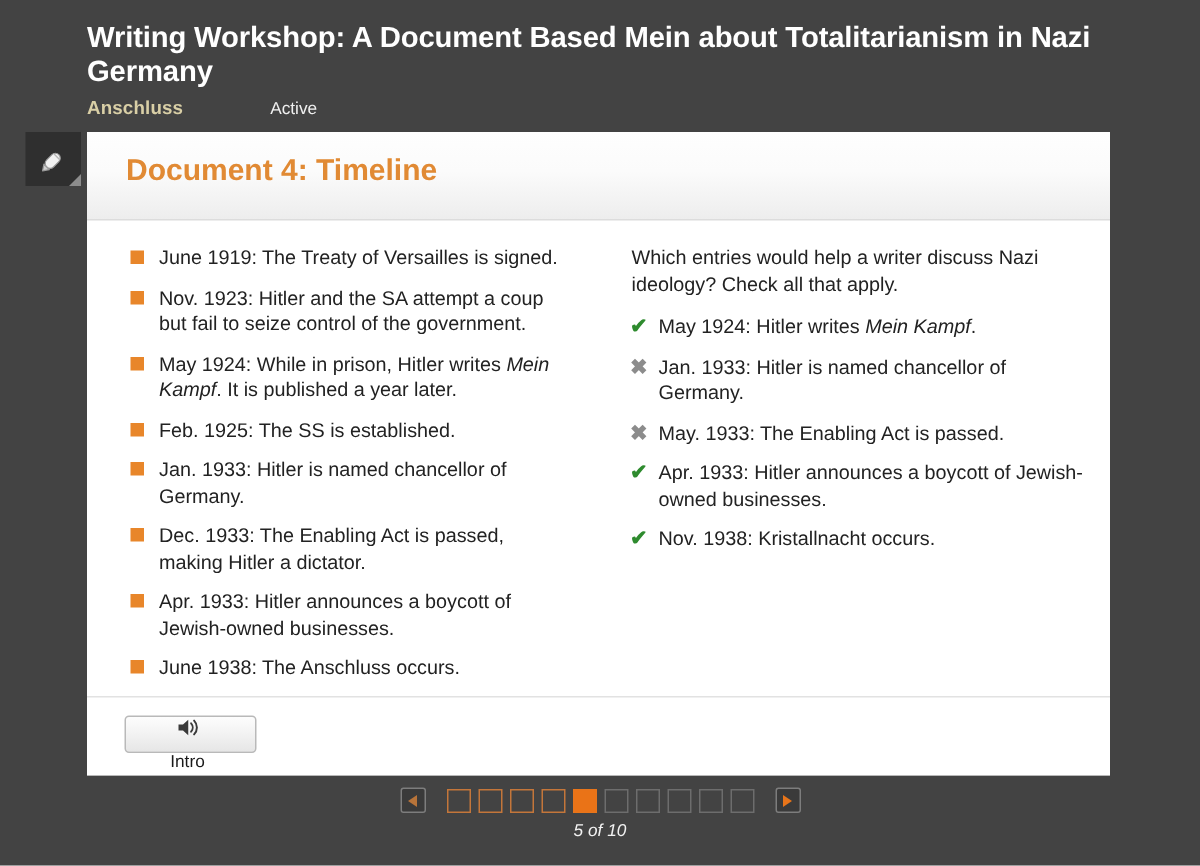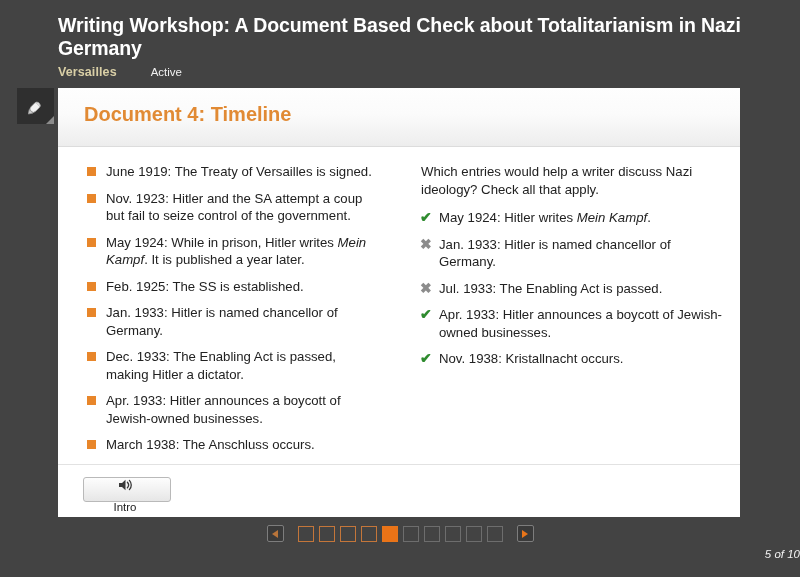--- a/index.html
+++ b/index.html
@@ -49,21 +49,21 @@
   #meta-assignment {
     font-size: 12.5px;
     font-weight: bold;
     color: #d9cfa6;
     letter-spacing: 0.1px;
   }
 
   #meta-status {
     font-size: 11.5px;
     color: #f0f0f0;
-    margin-left: 34px;
+    margin-left: 58px;
   }
 
   
   #pencil-tool {
     position: absolute;
     left: 17px;
     top: 88px;
     width: 37px;
     height: 36px;
     background: #2f2f2f;
@@ -272,33 +272,33 @@
   .page-dot.current {
     border-color: #e8751a;
     background: #ea7317;
   }
 
   #page-counter {
     position: absolute;
     left: 0;
     top: 548px;
     width: 800px;
-    text-align: right;
+    text-align: center;
     font-size: 11.5px;
     font-style: italic;
     color: #f2f2f2;
   }
 </style>
 </head>
 <body>
 
 <div id="header">
-  <div id="page-title">Writing Workshop: A Document Based Check about Totalitarianism in Nazi Germany</div>
+  <div id="page-title">Writing Workshop: A Document Based Mein about Totalitarianism in Nazi Germany</div>
   <div id="meta-row">
-    <span id="meta-assignment">Versailles</span>
+    <span id="meta-assignment">Anschluss</span>
     <span id="meta-status">Active</span>
   </div>
 </div>
 
 <div id="pencil-tool">
   <span>
     <svg width="23" height="23" viewBox="0 0 23 23">
       <g transform="rotate(-45 11.5 11.5)">
         <rect x="5" y="8.5" width="11.5" height="6.5" rx="3.2" fill="#f2f2f2" stroke="#9a9a9a" stroke-width="0.8"></rect>
         <path d="M5 9.2 L1.2 11.75 L5 14.3 Z" fill="#cfcfcf" stroke="#9a9a9a" stroke-width="0.8" stroke-linejoin="round"></path>
@@ -319,31 +319,31 @@
 
     <div id="left-col">
       <ul id="timeline-list">
           <li><span class="bullet"></span><span>June 1919: The Treaty of Versailles is signed.</span></li>
           <li><span class="bullet"></span><span>Nov. 1923: Hitler and the SA attempt a coup but fail to seize control of the government.</span></li>
           <li><span class="bullet"></span><span>May 1924: While in prison, Hitler writes <em>Mein Kampf</em>. It is published a year later.</span></li>
           <li><span class="bullet"></span><span>Feb. 1925: The SS is established.</span></li>
           <li><span class="bullet"></span><span>Jan. 1933: Hitler is named chancellor of Germany.</span></li>
           <li><span class="bullet"></span><span>Dec. 1933: The Enabling Act is passed, making Hitler a dictator.</span></li>
           <li><span class="bullet"></span><span>Apr. 1933: Hitler announces a boycott of Jewish-owned businesses.</span></li>
-          <li><span class="bullet"></span><span>March 1938: The Anschluss occurs.</span></li>
+          <li><span class="bullet"></span><span>June 1938: The Anschluss occurs.</span></li>
           <li><span class="bullet"></span><span>Nov. 1938: Kristallnacht occurs.</span></li>
         </ul>
     </div>
 
     <div id="right-col">
       <div id="question-text">Which entries would help a writer discuss Nazi ideology? Check all that apply.</div>
       <ul id="answer-list">
           <li><span class="mark correct">✔</span><span>May 1924: Hitler writes <em>Mein Kampf</em>.</span></li>
           <li><span class="mark incorrect">✖</span><span>Jan. 1933: Hitler is named chancellor of Germany.</span></li>
-          <li><span class="mark incorrect">✖</span><span>Jul. 1933: The Enabling Act is passed.</span></li>
+          <li><span class="mark incorrect">✖</span><span>May. 1933: The Enabling Act is passed.</span></li>
           <li><span class="mark correct">✔</span><span>Apr. 1933: Hitler announces a boycott of Jewish-owned businesses.</span></li>
           <li><span class="mark correct">✔</span><span>Nov. 1938: Kristallnacht occurs.</span></li>
         </ul>
     </div>
 
   </div>
 
   <div id="panel-footer">
     <div id="intro-button">
       <span>

